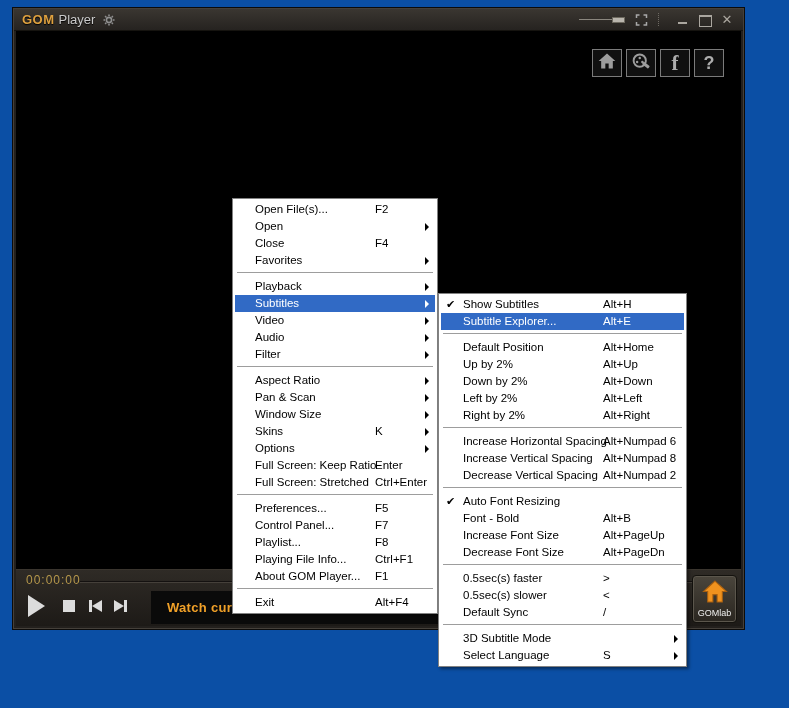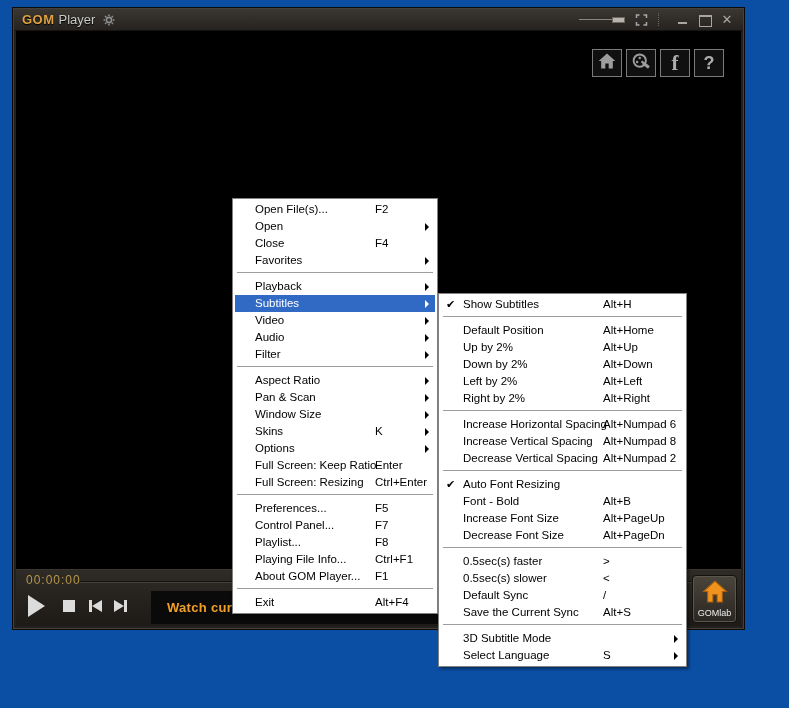--- a/index.html
+++ b/index.html
@@ -221,49 +221,49 @@
     <div class="mi"><span class="lbl">Video</span><span class="arrow"></span></div>
     <div class="mi"><span class="lbl">Audio</span><span class="arrow"></span></div>
     <div class="mi"><span class="lbl">Filter</span><span class="arrow"></span></div>
     <div class="msep"></div>
     <div class="mi"><span class="lbl">Aspect Ratio</span><span class="arrow"></span></div>
     <div class="mi"><span class="lbl">Pan &amp; Scan</span><span class="arrow"></span></div>
     <div class="mi"><span class="lbl">Window Size</span><span class="arrow"></span></div>
     <div class="mi"><span class="lbl">Skins</span><span class="sc">K</span><span class="arrow"></span></div>
     <div class="mi"><span class="lbl">Options</span><span class="arrow"></span></div>
     <div class="mi"><span class="lbl">Full Screen: Keep Ratio</span><span class="sc">Enter</span></div>
-    <div class="mi"><span class="lbl">Full Screen: Resizing</span><span class="sc">Ctrl+Enter</span></div>
+    <div class="mi"><span class="lbl">Full Screen: Stretched</span><span class="sc">Ctrl+Enter</span></div>
     <div class="msep"></div>
     <div class="mi"><span class="lbl">Preferences...</span><span class="sc">F5</span></div>
     <div class="mi"><span class="lbl">Control Panel...</span><span class="sc">F7</span></div>
     <div class="mi"><span class="lbl">Playlist...</span><span class="sc">F8</span></div>
     <div class="mi"><span class="lbl">Playing File Info...</span><span class="sc">Ctrl+F1</span></div>
     <div class="mi"><span class="lbl">About GOM Player...</span><span class="sc">F1</span></div>
     <div class="msep"></div>
     <div class="mi"><span class="lbl">Exit</span><span class="sc">Alt+F4</span></div>
   </div>
 
 <div class="menu menu-sub" id="menu-sub">
     <div class="mi"><span class="chk">✔</span><span class="lbl">Show Subtitles</span><span class="sc">Alt+H</span></div>
+    <div class="mi hl"><span class="lbl">Subtitle Explorer...</span><span class="sc">Alt+E</span></div>
     <div class="msep"></div>
     <div class="mi"><span class="lbl">Default Position</span><span class="sc">Alt+Home</span></div>
     <div class="mi"><span class="lbl">Up by 2%</span><span class="sc">Alt+Up</span></div>
     <div class="mi"><span class="lbl">Down by 2%</span><span class="sc">Alt+Down</span></div>
     <div class="mi"><span class="lbl">Left by 2%</span><span class="sc">Alt+Left</span></div>
     <div class="mi"><span class="lbl">Right by 2%</span><span class="sc">Alt+Right</span></div>
     <div class="msep"></div>
     <div class="mi"><span class="lbl">Increase Horizontal Spacing</span><span class="sc">Alt+Numpad 6</span></div>
     <div class="mi"><span class="lbl">Increase Vertical Spacing</span><span class="sc">Alt+Numpad 8</span></div>
     <div class="mi"><span class="lbl">Decrease Vertical Spacing</span><span class="sc">Alt+Numpad 2</span></div>
     <div class="msep"></div>
     <div class="mi"><span class="chk">✔</span><span class="lbl">Auto Font Resizing</span></div>
     <div class="mi"><span class="lbl">Font - Bold</span><span class="sc">Alt+B</span></div>
     <div class="mi"><span class="lbl">Increase Font Size</span><span class="sc">Alt+PageUp</span></div>
     <div class="mi"><span class="lbl">Decrease Font Size</span><span class="sc">Alt+PageDn</span></div>
     <div class="msep"></div>
     <div class="mi"><span class="lbl">0.5sec(s) faster</span><span class="sc">&gt;</span></div>
     <div class="mi"><span class="lbl">0.5sec(s) slower</span><span class="sc">&lt;</span></div>
     <div class="mi"><span class="lbl">Default Sync</span><span class="sc">/</span></div>
-    <div class="mi"><span class="lbl">Save the Current Sync</span><span class="sc">Alt+S</span></div>
     <div class="msep"></div>
     <div class="mi"><span class="lbl">3D Subtitle Mode</span><span class="arrow"></span></div>
     <div class="mi"><span class="lbl">Select Language</span><span class="sc">S</span><span class="arrow"></span></div>
   </div>
 
 </body></html>

